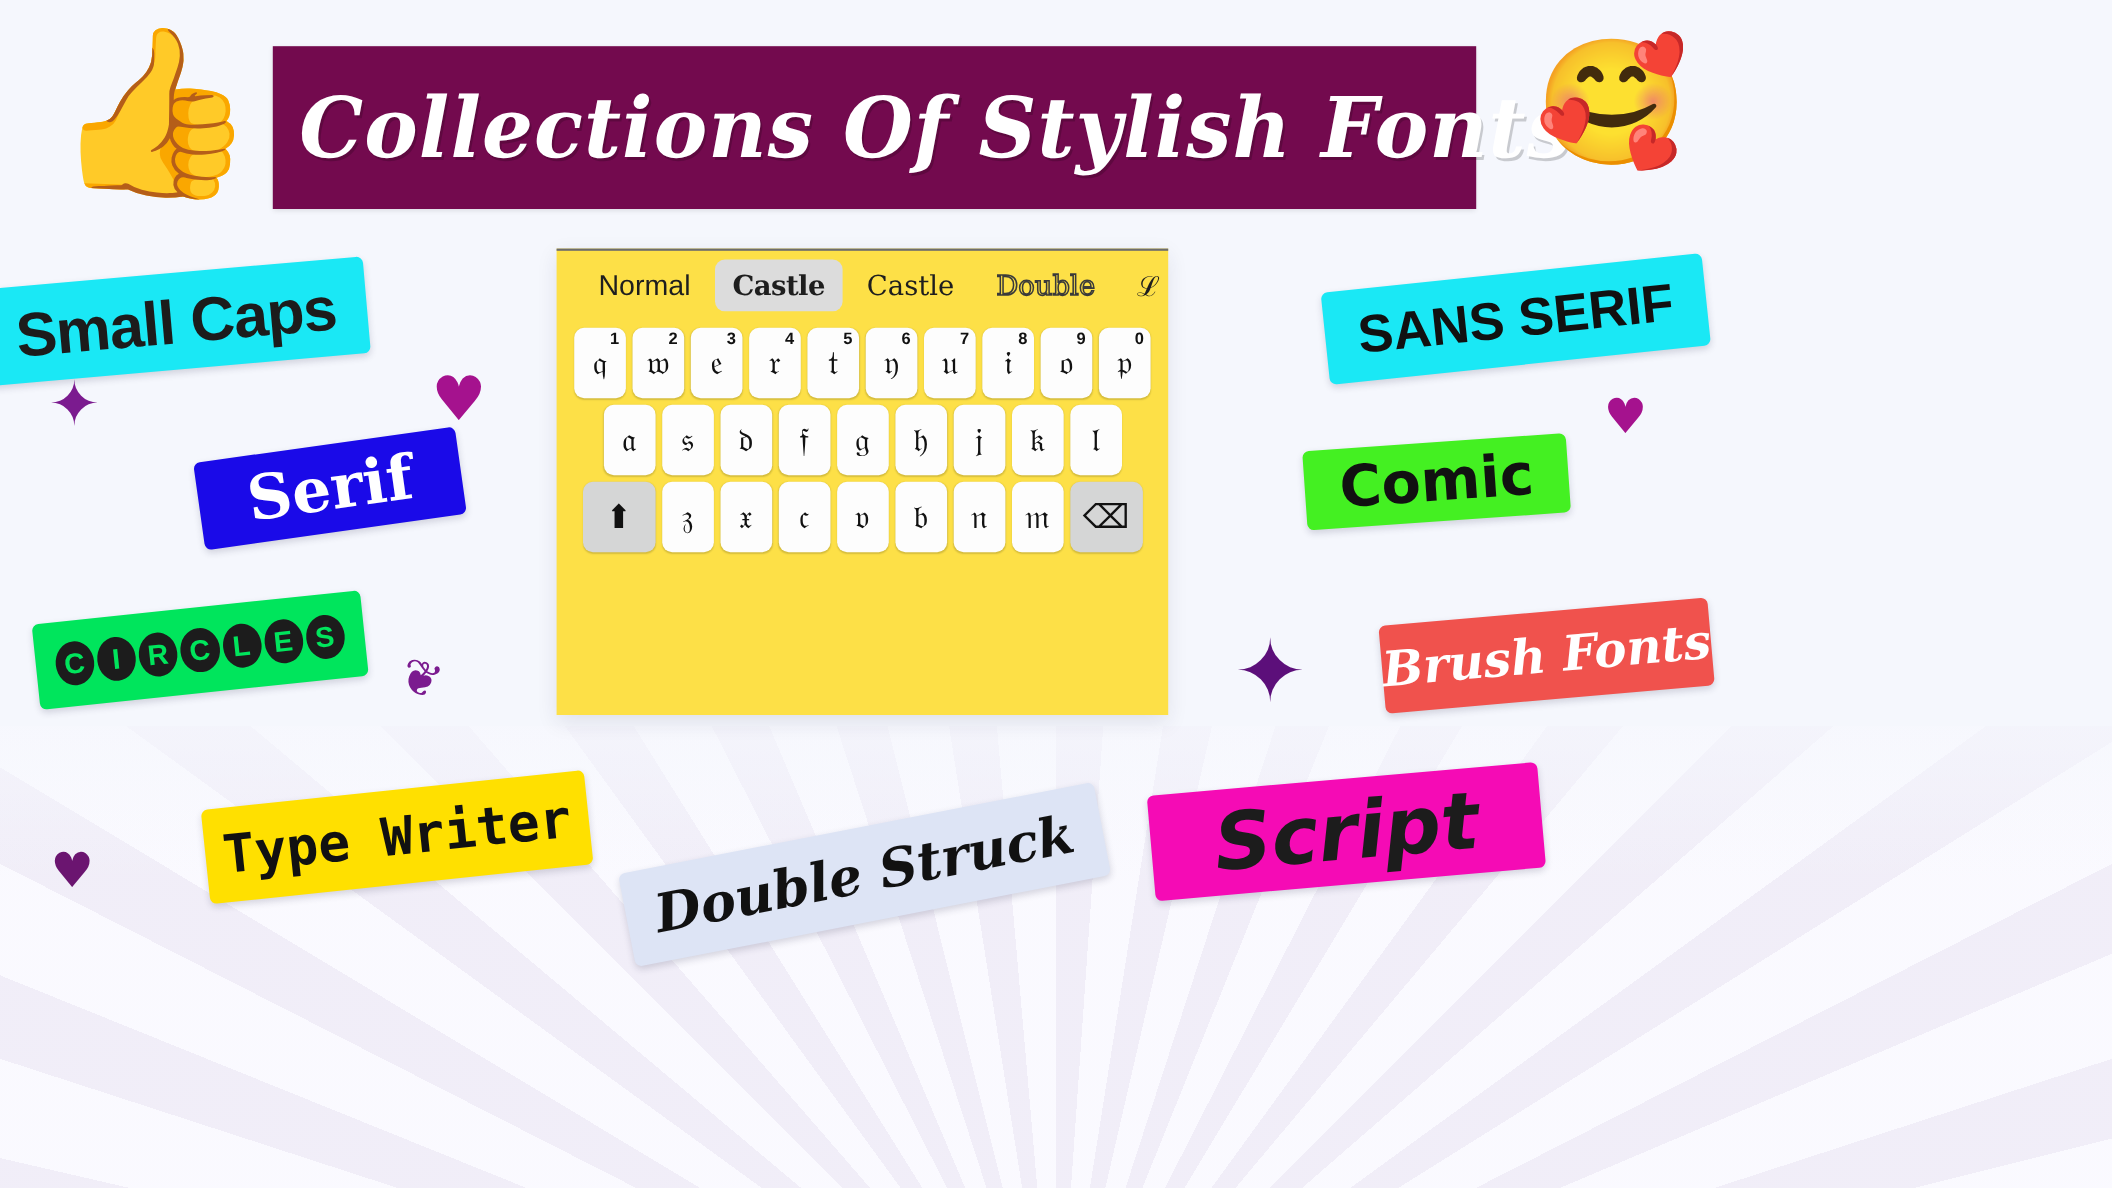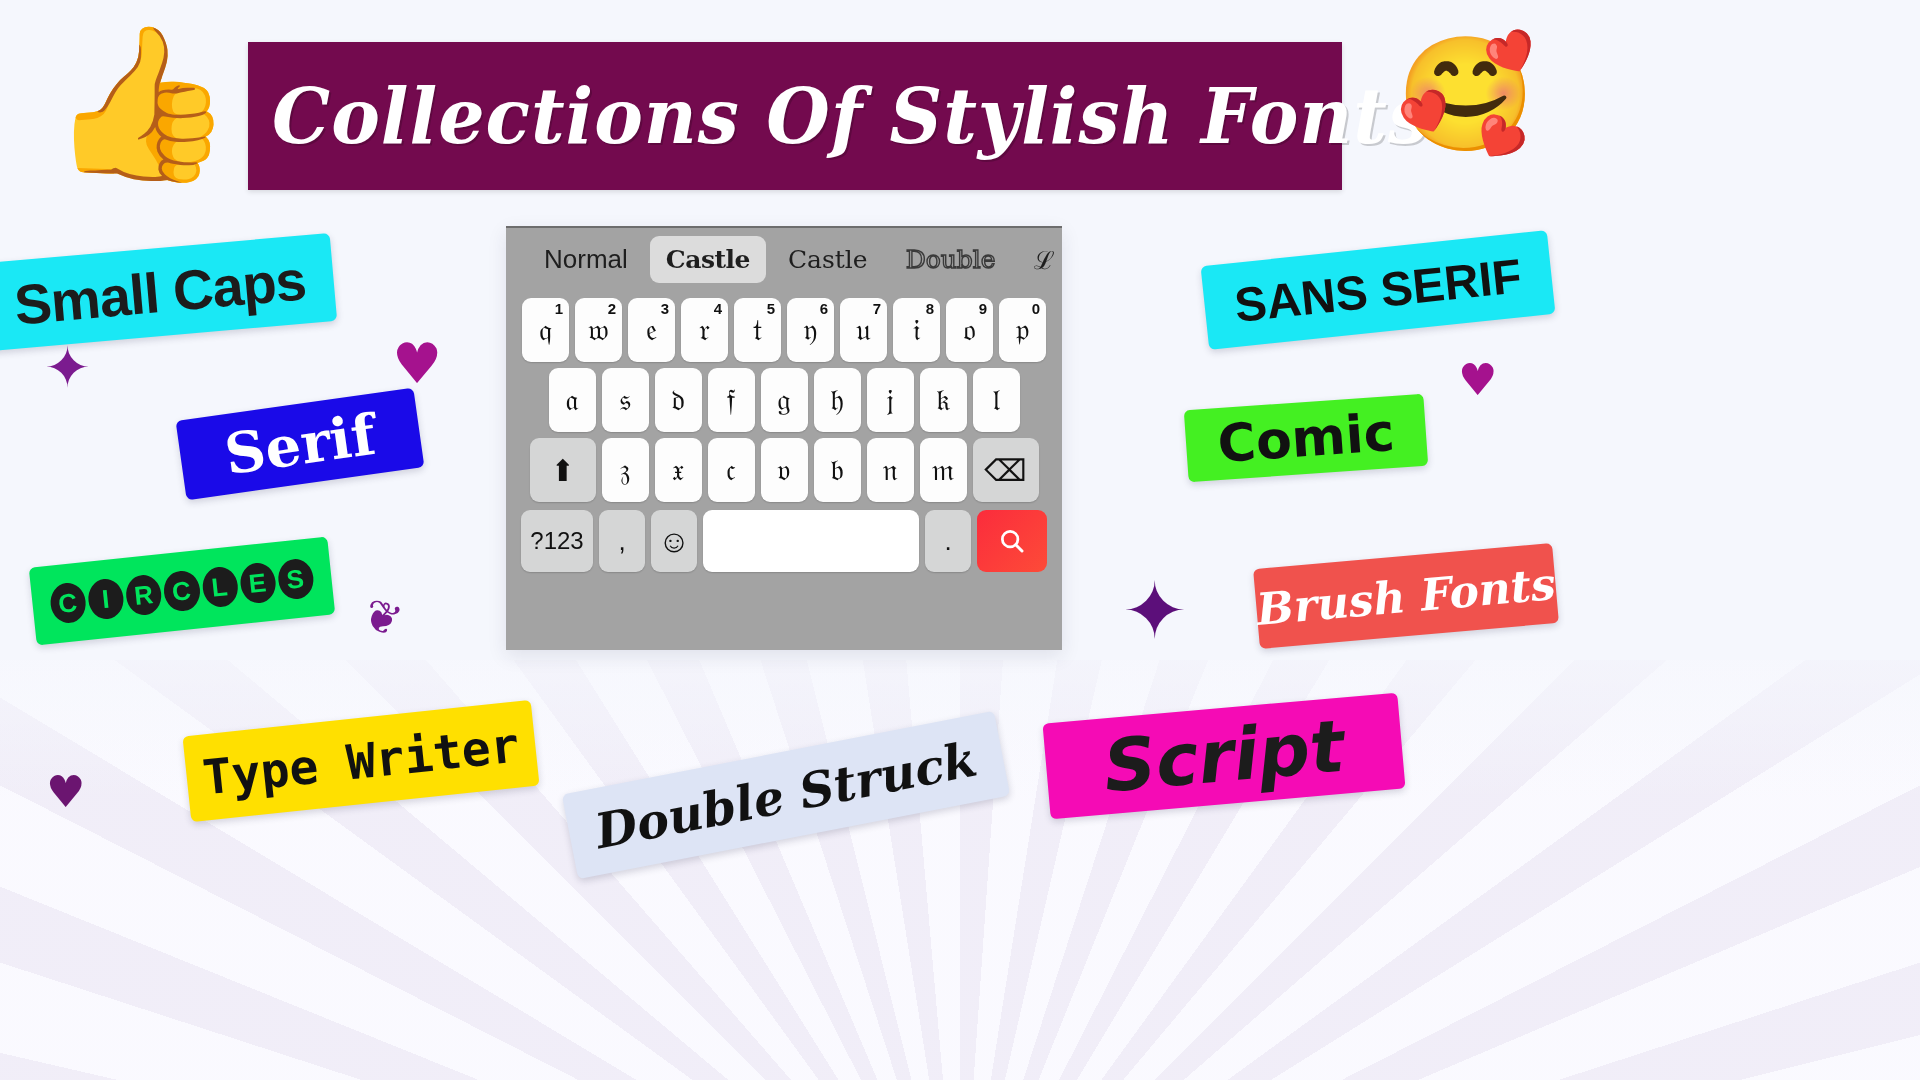--- a/index.html
+++ b/index.html
@@ -55,21 +55,21 @@
     line-height:1;
     user-select:none;
   }
   #emoji-thumbsup{ left:48px; top:28px; font-size:150px; }
   #emoji-smiling-hearts{ left:1396px; top:38px; font-size:112px; }
 
   
   #keyboard-panel{
     position:absolute; left:506px; top:226px;
     width:556px; height:424px;
-    background:#a3a3a3;
+    background:#fde047;
     border-top:2px solid #6d6d6d;
     overflow:hidden;
     box-shadow:0 6px 18px rgba(40,40,70,.10);
   }
   #font-tabs{
     height:62px;
     display:flex; align-items:center;
     padding-left:22px;
     gap:6px;
   }
@@ -324,33 +324,20 @@
         </div>
         <div class="key">
           <span>𝔪</span>
         </div>
       </div>
     <div class="key key-mod">
       <span style="font-size:30px">⌫</span>
     </div>
   </div>
 
-  <div class="key-row" id="row-4">
-    <div class="key key-sym">?123</div>
-    <div class="key key-small">,</div>
-    <div class="key key-small" style="font-size:32px">☺</div>
-    <div class="key key-space"></div>
-    <div class="key key-small">.</div>
-    <div class="key-search">
-      <svg width="30" height="30" viewBox="0 0 24 24">
-        <circle cx="10.5" cy="10.5" r="6.2" fill="none" stroke="#fff" stroke-width="2.2"></circle>
-        <line x1="15" y1="15" x2="20" y2="20" stroke="#fff" stroke-width="2.4" stroke-linecap="round"></line>
-      </svg>
-    </div>
-  </div>
 </div>
 
 <div class="sticker" id="sticker-small-caps">Small Caps</div>
 <div class="sticker" id="sticker-serif">Serif</div>
 <div class="sticker" id="sticker-circles">
     <span class="circ">C</span>
     <span class="circ">I</span>
     <span class="circ">R</span>
     <span class="circ">C</span>
     <span class="circ">L</span>

